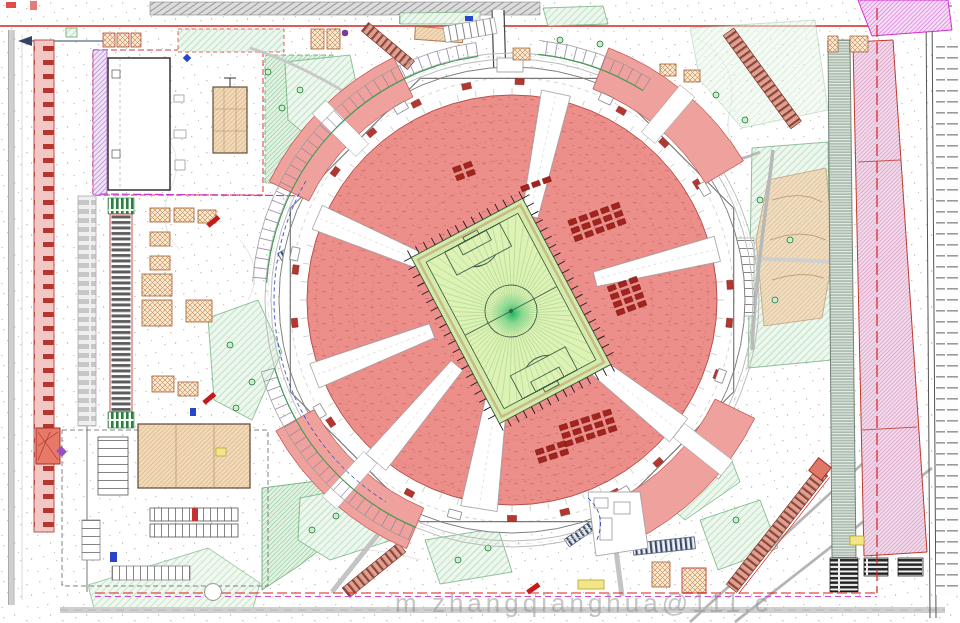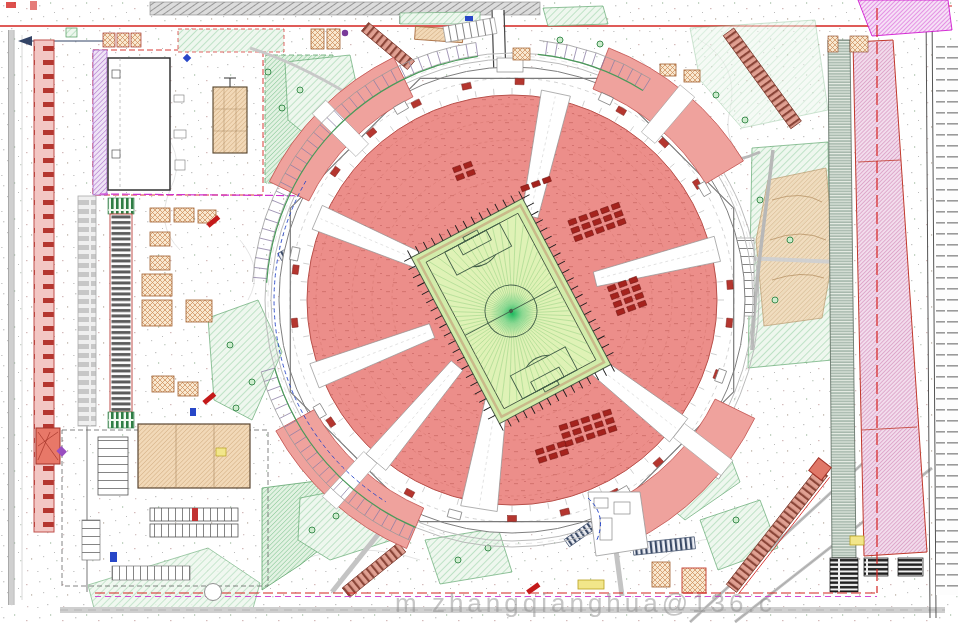--- a/index.html
+++ b/index.html
@@ -834,14 +834,14 @@
   </g>
 
   <g>
     <line x1="877" y1="8" x2="877" y2="593" class="s-bound" stroke-width="1.2" stroke-dasharray="12 5"></line>
     <line x1="95" y1="593" x2="877" y2="593" class="s-bound" stroke-width="1.1" stroke-dasharray="10 4"></line>
     <line x1="95" y1="596.5" x2="877" y2="596.5" class="s-mag" stroke-width="0.9" stroke-dasharray="6 4"></line>
     <circle cx="213" cy="592" r="8.5" fill="#fff" stroke="#909090" stroke-width="1"></circle>
   </g>
 </svg>
 
-<div id="watermark">m zhangqianghua@136.c</div>
+<div id="watermark">m zhangqianghua@111.c</div>
 </div>
 
 </body></html>

